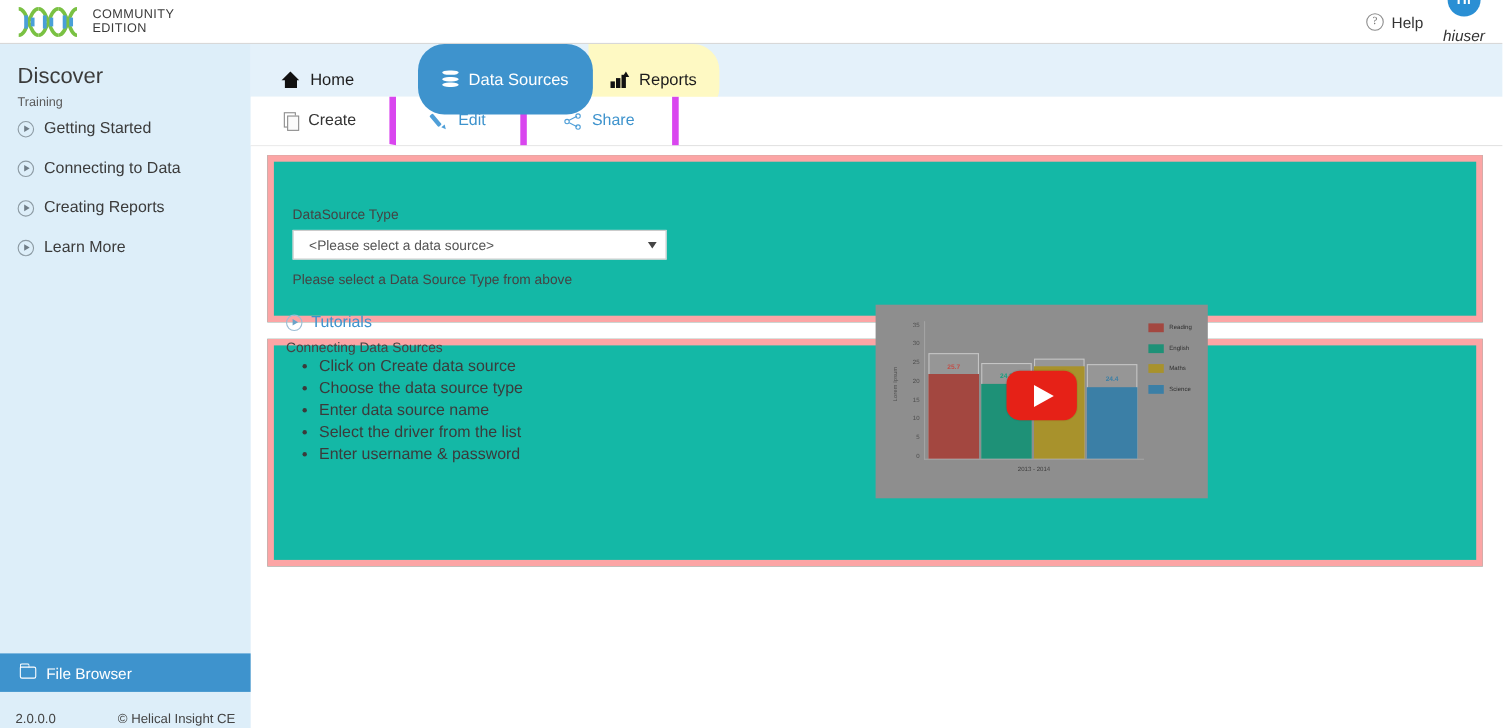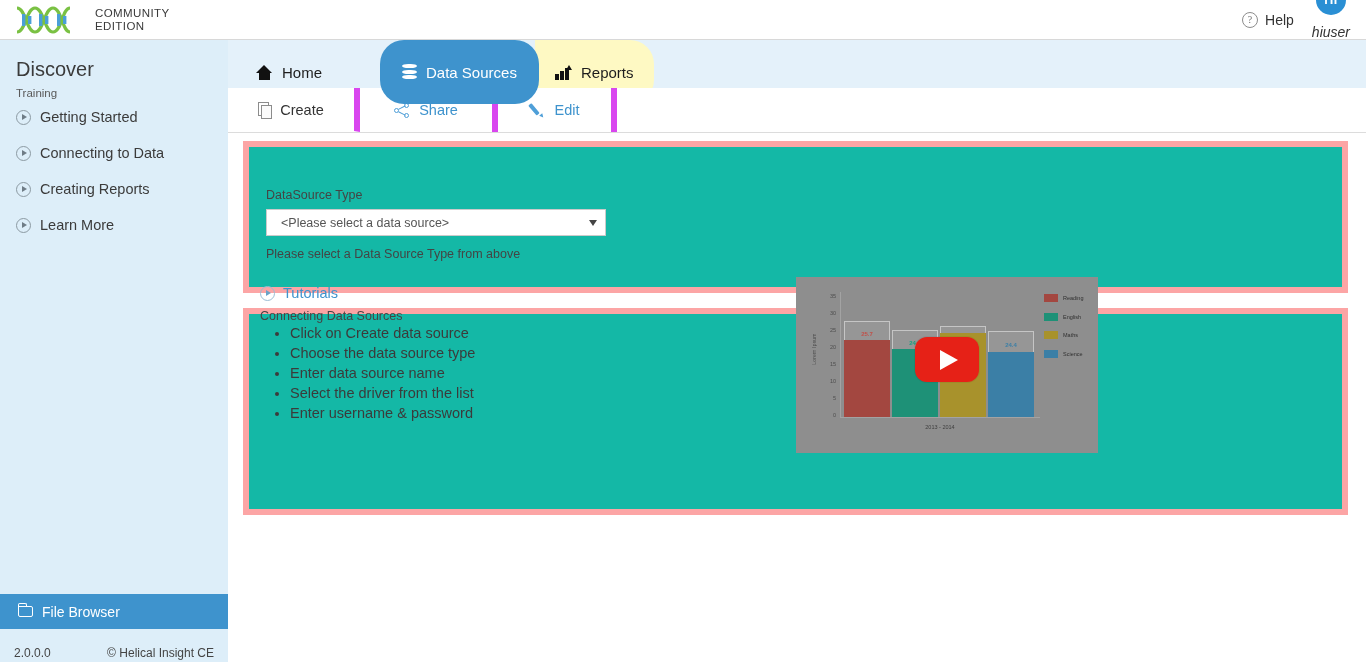--- a/index.html
+++ b/index.html
@@ -24,21 +24,21 @@
   }
   .brand { display: flex; align-items: center; padding-left: 14px; }
   .logo-svg { display: block; }
   .brand-text {
     margin-left: 12px;
     font-size: 11.5px;
     line-height: 13px;
     letter-spacing: .4px;
     color: #3a3a3a;
   }
-  .brand-text span { display: block; margin-left: 11px; }
+  .brand-text span { display: block; }
 
   .topbar-right {
     margin-left: auto;
     display: flex; align-items: center;
     padding-right: 16px;
     gap: 18px;
   }
   .help-link {
     display: flex; align-items: center; gap: 7px;
     font-size: 14px; color: #333;
@@ -441,34 +441,34 @@
         </span>
       <span>Data Sources</span>
     </div>
   </div>
 
   <div class="subtabs">
     <div class="stab active">
       <span class="doc-ico"></span>
       <span>Create</span>
     </div>
+    <div class="stab">
+      <span class="pencil-ico"></span>
+      <span>Edit</span>
+    </div>
     <div class="stab share">
       <span class="share-ico">
         <b></b>
           <b></b>
           <b></b>
           <s></s>
           <s></s>
       </span>
       <span>Share</span>
     </div>
-    <div class="stab">
-      <span class="pencil-ico"></span>
-      <span>Edit</span>
-    </div>
   </div>
 
   <div class="content">
 
     <div class="card card-ds">
       <div class="field-label">DataSource Type</div>
       <div class="select-box">
         <span>&lt;Please select a data source&gt;</span>
         <span class="select-caret"></span>
       </div>

